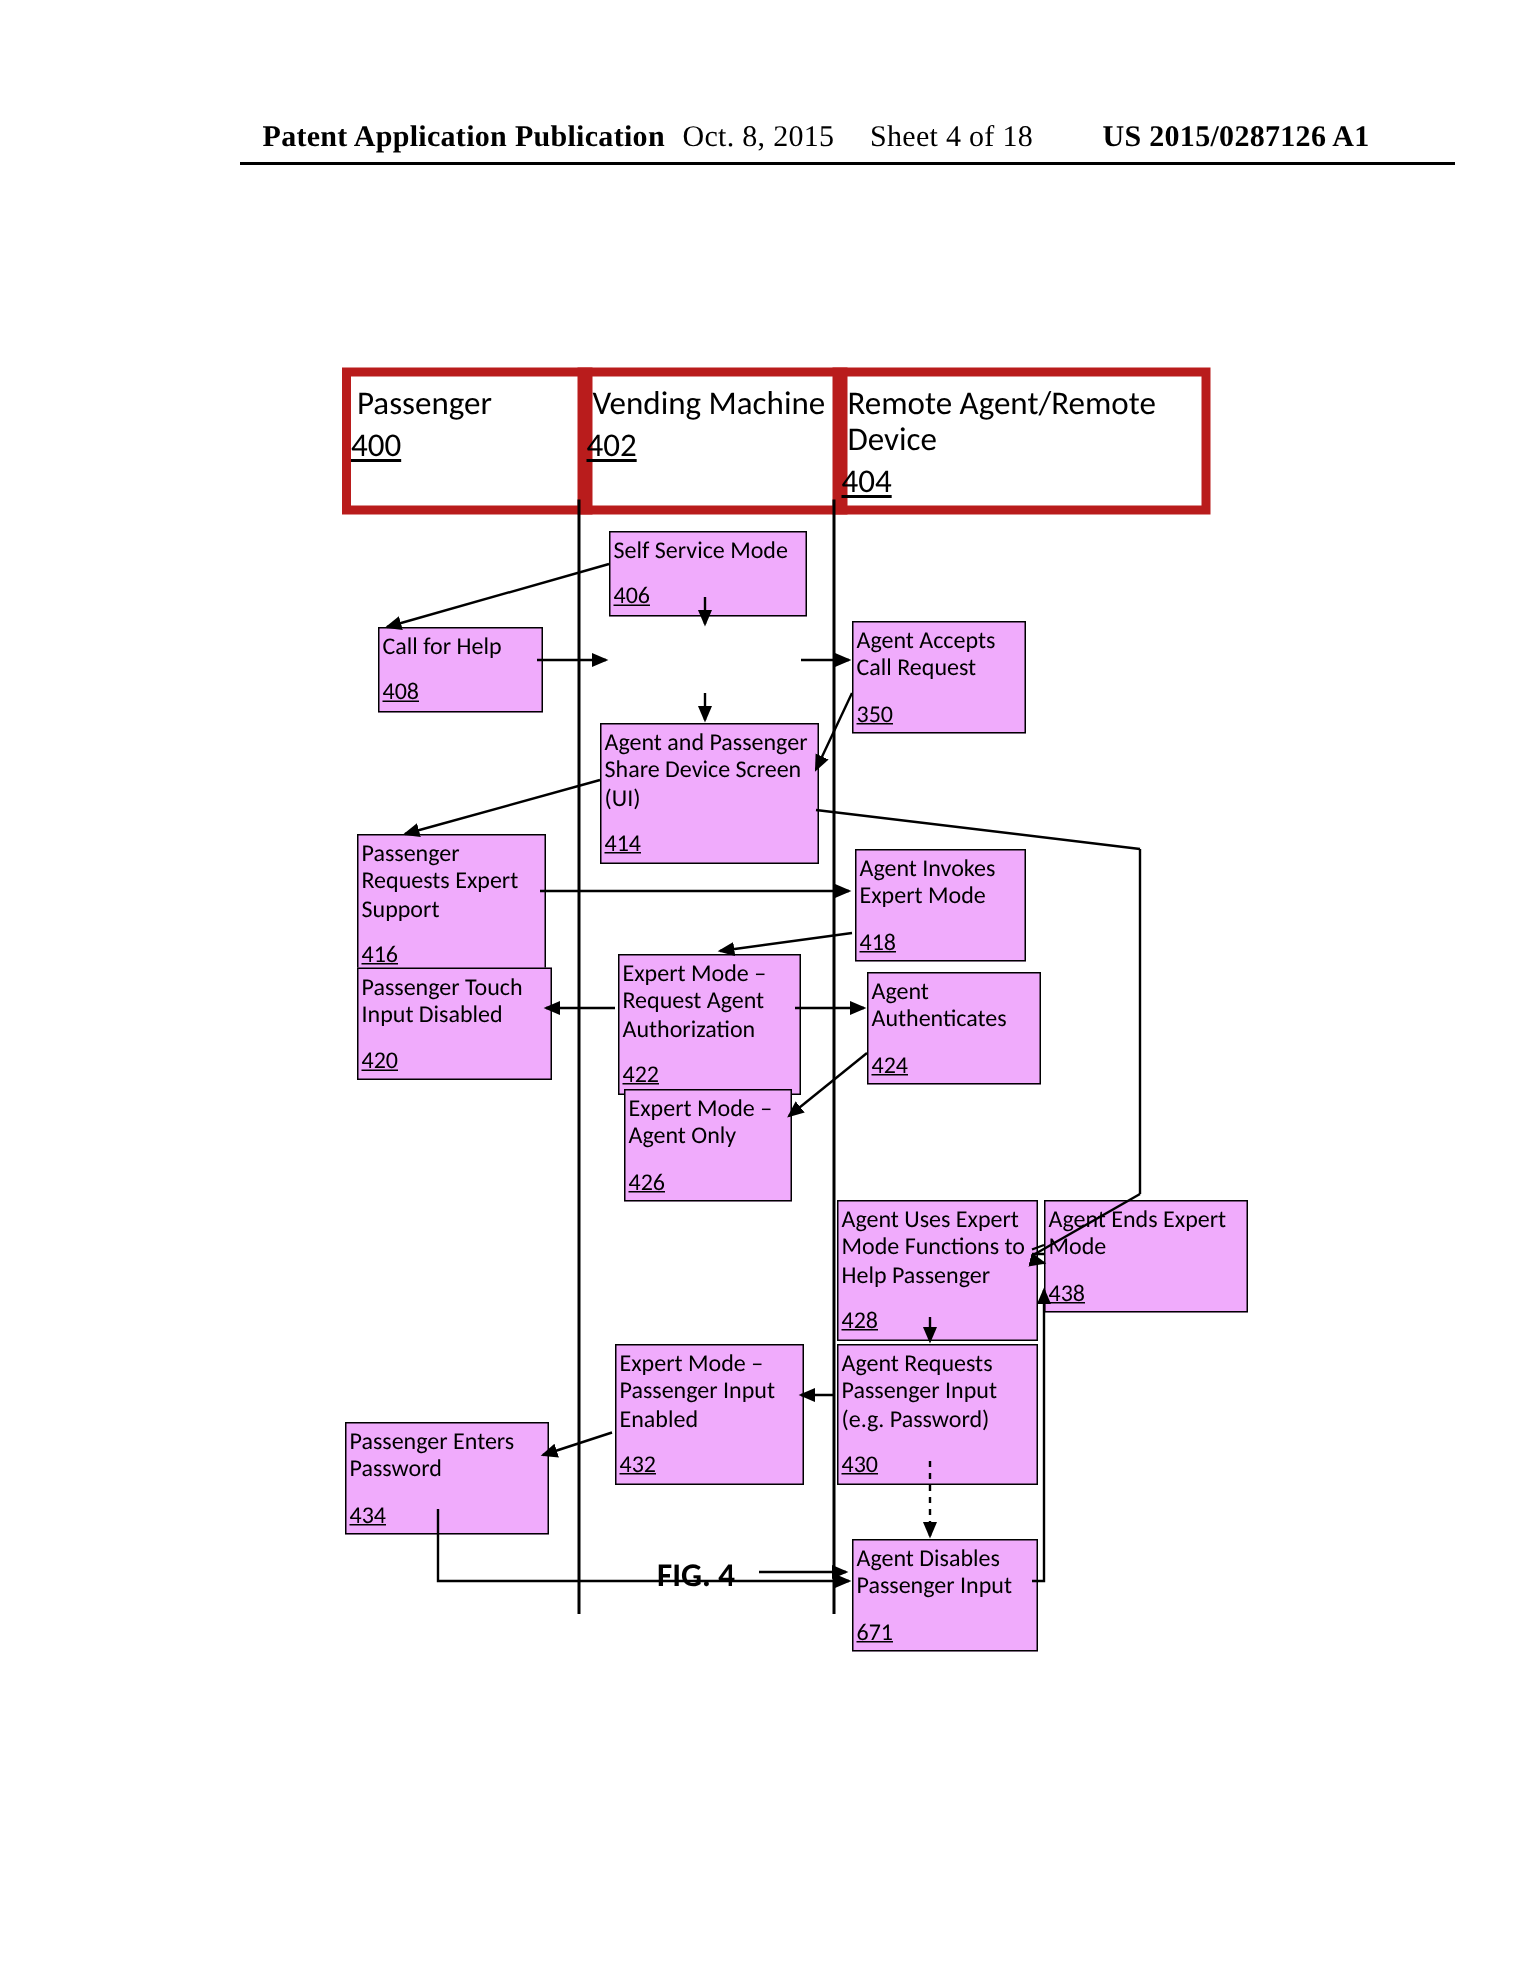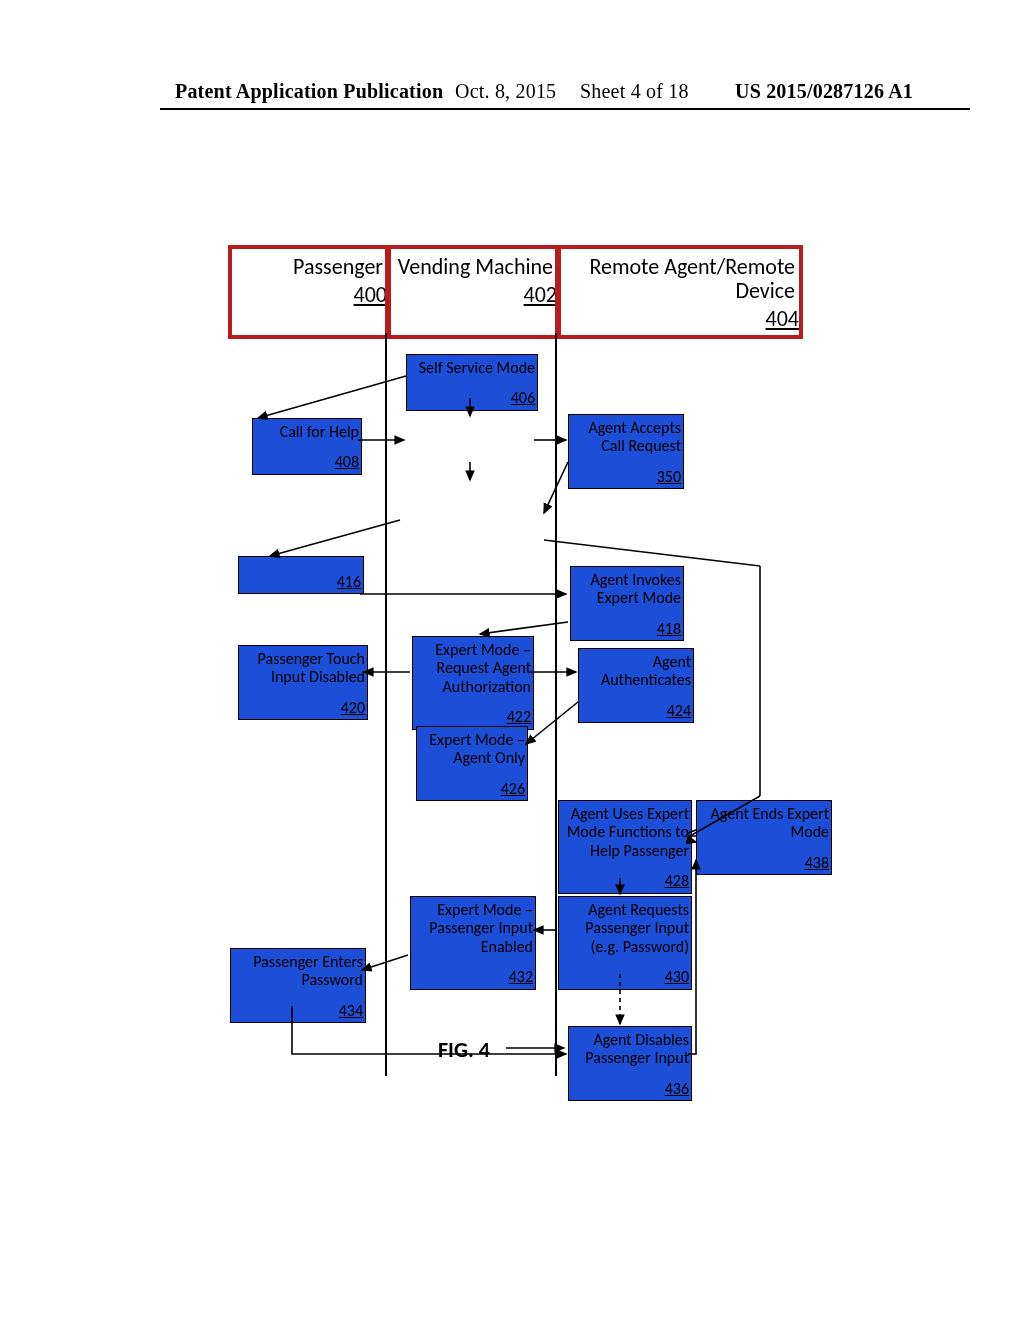--- a/index.html
+++ b/index.html
@@ -4,27 +4,27 @@
 <style>
   html,body{margin:0;padding:0;background:#fff;font-family:"Times New Roman",serif;color:#000}
   .page{position:relative;width:904px;height:1320px;margin:0 auto}
   .hdr{position:absolute;top:80px;font-size:20px;letter-spacing:.2px}
   .hdr-left{left:115px;font-weight:bold}
   .hdr-mid{left:395px}
   .hdr-sheet{left:520px}
   .hdr-right{left:675px;font-weight:bold}
   .hdr-line{position:absolute;top:108px;left:100px;width:810px;height:0;border-top:2px solid #000}
 
-  .lane{position:absolute;border:4px solid #b91c1c;text-align:right;font-family:Calibri,Arial,sans-serif}
+  .lane{position:absolute;border:6px solid #b91c1c;text-align:left;font-family:Calibri,Arial,sans-serif}
   .lane .t{font-size:22px;line-height:1.1;padding:6px 4px 0}
   .lane .r{font-size:22px;text-decoration:underline;margin-top:2px}
 
   .vline{position:absolute;width:0;border-left:2px solid #000}
 
-  .box{position:absolute;border:1.5px solid #000;text-align:right;font-family:Calibri,Arial,sans-serif;font-size:16px;line-height:1.15;background:#1d4ed8;padding:4px 2px 2px}
+  .box{position:absolute;border:1.5px solid #000;text-align:left;font-family:Calibri,Arial,sans-serif;font-size:16px;line-height:1.15;background:#f0abfc;padding:4px 2px 2px}
   .box .t{display:block}
   .box .r{display:block;text-decoration:underline;margin-top:12px}
 
   .svg-wires{position:absolute;left:0;top:0;pointer-events:none}
   .fig{position:absolute;font-family:Calibri,Arial,sans-serif;font-size:22px;font-weight:600}
 </style>
 </head>
 <body>
 
 <div class="page">
@@ -56,21 +56,26 @@
     <span class="r">406</span>
   </div>
   <div class="box" style="left:192px;top:418px;width:104px">
     <span class="t">Call for Help</span>
     <span class="r">408</span>
   </div>
   <div class="box" style="left:508px;top:414px;width:110px">
     <span class="t">Agent Accepts Call Request</span>
     <span class="r">350</span>
   </div>
+  <div class="box" style="left:340px;top:482px;width:140px">
+    <span class="t">Agent and Passenger Share Device Screen (UI)</span>
+    <span class="r">414</span>
+  </div>
   <div class="box" style="left:178px;top:556px;width:120px">
+    <span class="t">Passenger Requests Expert Support</span>
     <span class="r">416</span>
   </div>
   <div class="box" style="left:510px;top:566px;width:108px">
     <span class="t">Agent Invokes Expert Mode</span>
     <span class="r">418</span>
   </div>
   <div class="box" style="left:178px;top:645px;width:124px">
     <span class="t">Passenger Touch Input Disabled</span>
     <span class="r">420</span>
   </div>
@@ -101,21 +106,21 @@
   <div class="box" style="left:350px;top:896px;width:120px">
     <span class="t">Expert Mode – Passenger Input Enabled</span>
     <span class="r">432</span>
   </div>
   <div class="box" style="left:170px;top:948px;width:130px">
     <span class="t">Passenger Enters Password</span>
     <span class="r">434</span>
   </div>
   <div class="box" style="left:508px;top:1026px;width:118px">
     <span class="t">Agent Disables Passenger Input</span>
-    <span class="r">436</span>
+    <span class="r">671</span>
   </div>
 
   <svg class="svg-wires" width="1024" height="1320">
     <defs>
       <marker id="ah" markerWidth="8" markerHeight="8" refX="6" refY="3" orient="auto">
         <path d="M0,0 L7,3 L0,6 Z" fill="#000"></path>
       </marker>
     </defs>
     <g stroke="#000" stroke-width="1.6" fill="none">
 

